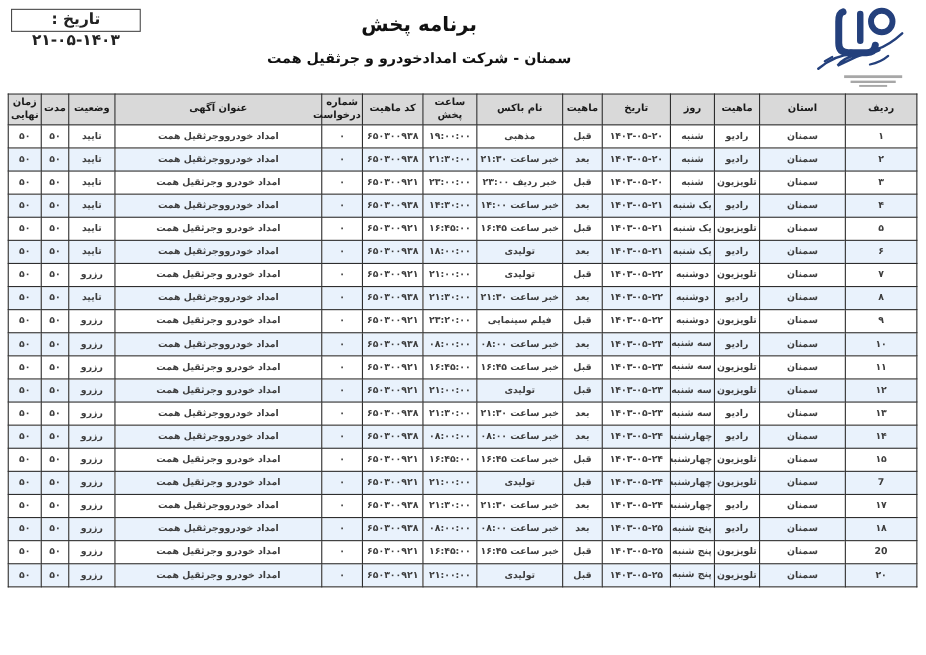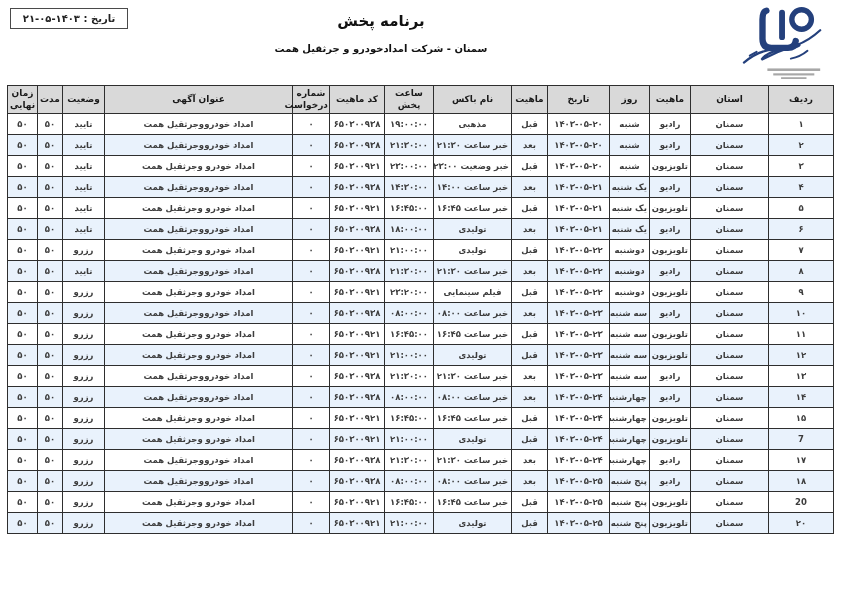--- a/index.html
+++ b/index.html
@@ -15,26 +15,26 @@
     width:842px;height:595px;position:relative;overflow:hidden;
     background:#ffffff;
     font-family:"DejaVu Sans", sans-serif;
     direction:rtl;
   }
   
   .meta{position:absolute;left:10px;top:8px;width:118px;}
   .meta-box{
     border:1px solid #4a4a4a;
     height:21px;line-height:19px;
-    text-align:center;font-size:10px;font-weight:bold;color:#222;
+    text-align:center;font-size:14px;font-weight:bold;color:#222;
     margin-bottom:11px;background:#fff;
   }
   .titles{position:absolute;top:12px;left:60px;right:140px;text-align:center;}
-  .title{font-size:15px;font-weight:bold;color:#111;margin:0;}
-  .subtitle{font-size:10px;font-weight:bold;color:#111;margin:13px 0 0 0;}
+  .title{font-size:18px;font-weight:bold;color:#111;margin:0;}
+  .subtitle{font-size:13px;font-weight:bold;color:#111;margin:13px 0 0 0;}
   .logo{position:absolute;top:3px;right:14px;width:88px;height:80px;}
   .logo svg{width:100%;height:100%;display:block;}
 
   
   table.schedule{
     position:absolute;top:85px;right:8px;
     width:827px;border-collapse:collapse;table-layout:fixed;
   }
   .schedule th{
     background:var(--header-bg);
@@ -157,21 +157,21 @@
         <td>۵۰</td>
         <td>۵۰</td>
       </tr>
       <tr>
         <td>۳</td>
         <td>سمنان</td>
         <td>تلویزیون</td>
         <td>شنبه</td>
         <td>۱۴۰۳-۰۵-۲۰</td>
         <td>قبل</td>
-        <td>خبر وضعیت ۲۳:۰۰</td>
+        <td>خبر ردیف ۲۳:۰۰</td>
         <td>۲۳:۰۰:۰۰</td>
         <td>۶۵۰۳۰۰۹۲۱</td>
         <td>۰</td>
         <td>امداد خودرو وجرثقیل همت</td>
         <td>تایید</td>
         <td>۵۰</td>
         <td>۵۰</td>
       </tr>
       <tr>
         <td>۴</td>

